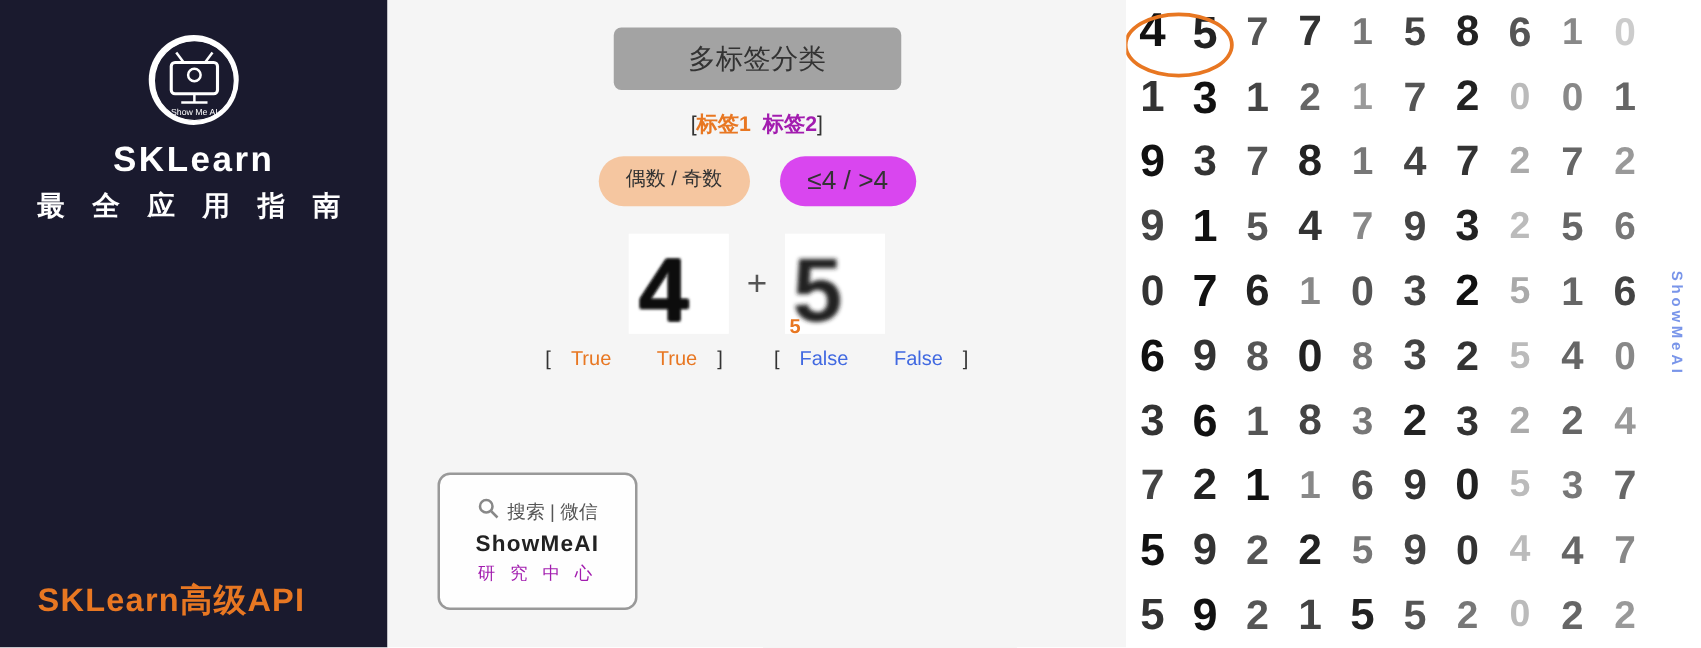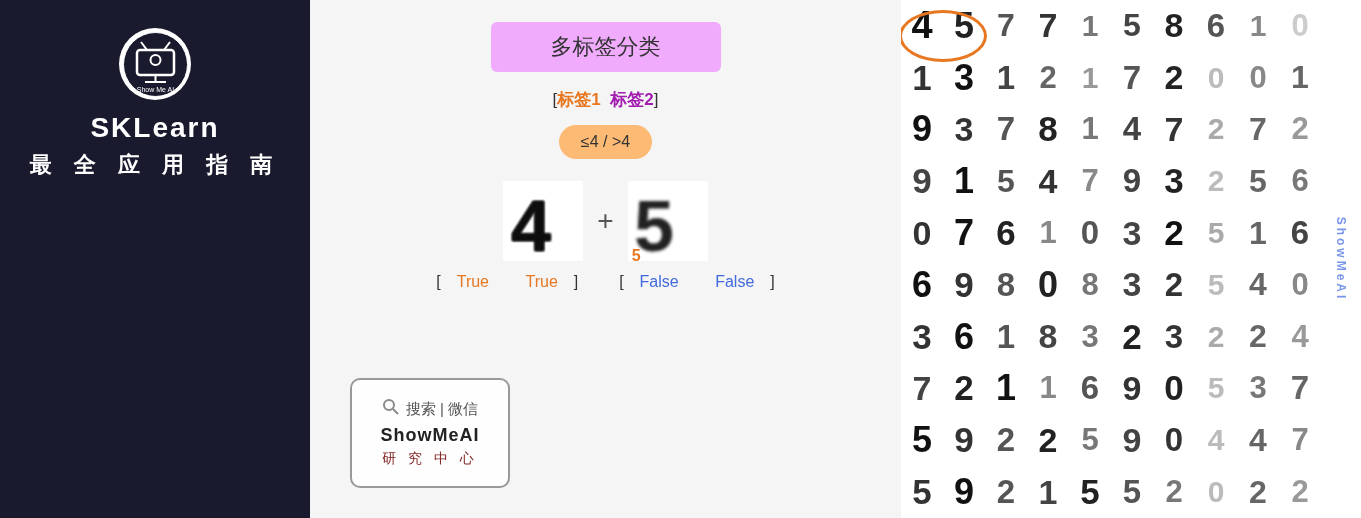--- a/index.html
+++ b/index.html
@@ -95,21 +95,21 @@
       flex: 1;
       background: #f5f5f5;
       display: flex;
       flex-direction: column;
       align-items: center;
       padding: 22px 30px 16px 30px;
       position: relative;
     }
 
     .section-title-box {
-      background: #f0abfc;
+      background: #a3a3a3;
       border-radius: 6px;
       padding: 10px 60px;
       font-size: 22px;
       color: #333;
       margin-bottom: 16px;
       font-weight: 500;
     }
 
     .tags-row {
       font-size: 17px;
@@ -128,24 +128,24 @@
 
     .label-box-orange {
       background: #f5c6a0;
       border-radius: 20px;
       padding: 8px 22px;
       font-size: 16px;
       color: #333;
     }
 
     .label-box-blue {
-      background: #fdba74;
+      background: #d946ef;
       border-radius: 20px;
       padding: 8px 22px;
-      font-size: 16px;
+      font-size: 21px;
       color: #333;
       text-align: right;
     }
 
     .images-row {
       display: flex;
       align-items: center;
       gap: 10px;
       margin-bottom: 12px;
     }
@@ -223,21 +223,21 @@
 
     .search-wm-brand {
       font-size: 18px;
       font-weight: bold;
       color: #222;
       letter-spacing: 1px;
     }
 
     .search-wm-sub {
       font-size: 14px;
-      color: #7f1d1d;
+      color: #a21caf;
       letter-spacing: 4px;
     }
 
     
     .right-panel {
       width: 460px;
       min-width: 460px;
       background: #fff;
       position: relative;
       overflow: hidden;
@@ -288,31 +288,33 @@
 
       <text x="32.5" y="60" text-anchor="middle" font-size="7" fill="#fff" font-family="Arial">Show Me AI</text>
     </svg>
   </div>
 
   <div class="brand-title">SKLearn</div>
   <div class="brand-subtitle">最 全 应 用 指 南</div>
 
   <div style="flex:1;"></div>
 
+  <div class="highlight-title">SKLearn高级API</div>
 
 </div>
 
 <div class="middle-panel">
   <div class="section-title-box">多标签分类</div>
 
   <div class="tags-row">
     <span>[</span><span class="tag-orange">标签1</span><span>&nbsp;&nbsp;</span><span class="tag-blue">标签2</span><span>]</span>
   </div>
 
   <div class="labels-row">
+    <div class="label-box-orange">偶数 / 奇数</div>
     <div class="label-box-blue">≤4 / &gt;4</div>
   </div>
 
   <div class="images-row">
     <div class="digit-img" style="
       background: linear-gradient(135deg, #1a1a1a 0%, #444 30%, #fff 100%);
       -webkit-background-clip: text; -webkit-text-fill-color: transparent;
       background: #fff;
       color: #111;
       position: relative;

